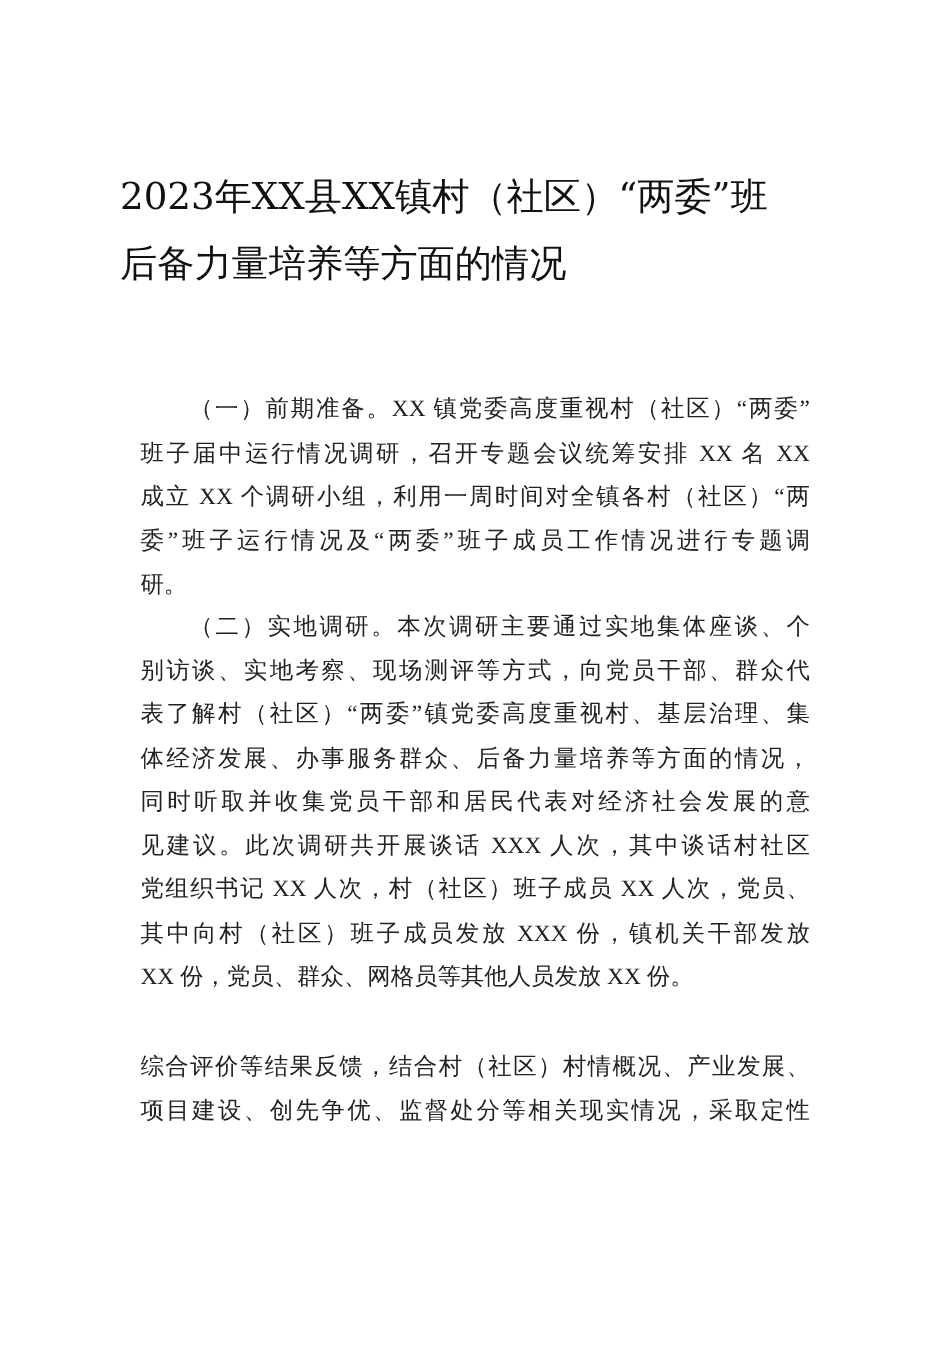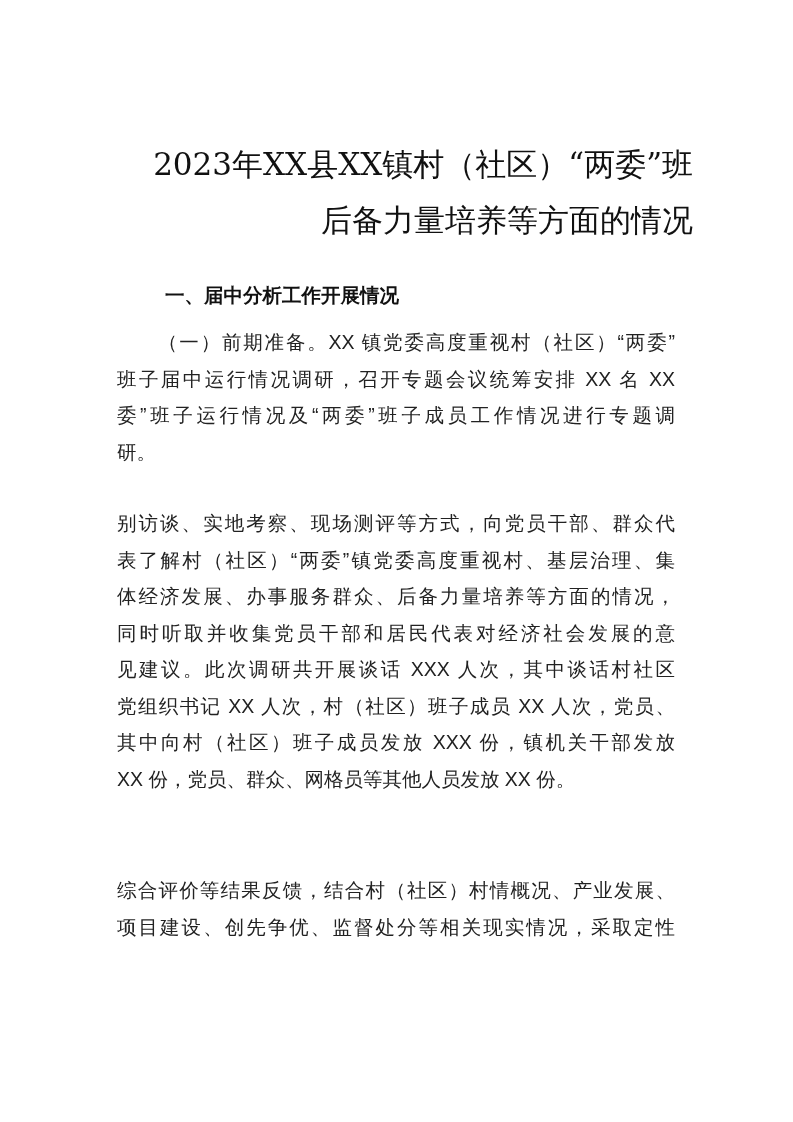--- a/index.html
+++ b/index.html
@@ -1,61 +1,62 @@
 <!DOCTYPE html>
 <html><head>
 <meta charset="utf-8">
 <style>
   html, body { margin: 0; padding: 0; background: #ffffff; }
   body { width: 793px; height: 1122px; position: relative; overflow: hidden; }
   .page { position: absolute; left: 0; top: 0; width: 793px; height: 1122px; background: #fff; color: #111; }
   .title {
     position: absolute; left: 100px; width: 593px; top: 136px;
     font-family: "DejaVu Serif", "Liberation Serif", serif;
-    font-size: 31px; line-height: 56px; text-align: right; color: #111;
+    font-size: 31px; line-height: 56px; text-align: left; color: #111;
     letter-spacing: 0px;
   }
   .title .line { display: block; white-space: nowrap; }
   .heading {
     position: absolute; left: 165px; top: 282px;
     font-family: "DejaVu Sans", "Liberation Sans", sans-serif;
     font-weight: bold; font-size: 19.5px; line-height: 28px; color: #111;
   }
   .body {
     position: absolute; left: 117px; width: 558px;
-    font-family: Liberation Sans, sans-serif;
+    font-family: Liberation Serif, serif;
     font-size: 19.5px; line-height: 36.5px; color: #222;
   }
   .body .ln { display: block; height: 36.5px; white-space: nowrap; text-align: justify; text-align-last: justify; }
   .body .ln.last { text-align-last: left; }
   .body .ln.indent { padding-left: 41px; }
   .p1 { top: 324px; }
   .p2 { top: 505px; }
   .p3 { top: 872px; }
 </style>
 </head>
 <body>
 
 <div class="page">
 
   <div class="title">
     <span class="line">2023年XX县XX镇村（社区）“两委”班</span>
     <span class="line">后备力量培养等方面的情况</span>
   </div>
 
-  <div class="heading">一、届中分析工作开展情况</div>
 
   <div class="body p1">
     <span class="ln indent">（一）前期准备。XX 镇党委高度重视村（社区）“两委”</span>
     <span class="ln">班子届中运行情况调研，召开专题会议统筹安排 XX 名 XX</span>
+    <span class="ln">成立 XX 个调研小组，利用一周时间对全镇各村（社区）“两</span>
     <span class="ln">委”班子运行情况及“两委”班子成员工作情况进行专题调</span>
     <span class="ln last">研。</span>
   </div>
 
   <div class="body p2">
+    <span class="ln indent">（二）实地调研。本次调研主要通过实地集体座谈、个</span>
     <span class="ln">别访谈、实地考察、现场测评等方式，向党员干部、群众代</span>
     <span class="ln">表了解村（社区）“两委”镇党委高度重视村、基层治理、集</span>
     <span class="ln">体经济发展、办事服务群众、后备力量培养等方面的情况，</span>
     <span class="ln">同时听取并收集党员干部和居民代表对经济社会发展的意</span>
     <span class="ln">见建议。此次调研共开展谈话 XXX 人次，其中谈话村社区</span>
     <span class="ln">党组织书记 XX 人次，村（社区）班子成员 XX 人次，党员、</span>
     <span class="ln">其中向村（社区）班子成员发放 XXX 份，镇机关干部发放</span>
     <span class="ln last">XX 份，党员、群众、网格员等其他人员发放 XX 份。</span>
   </div>
 

